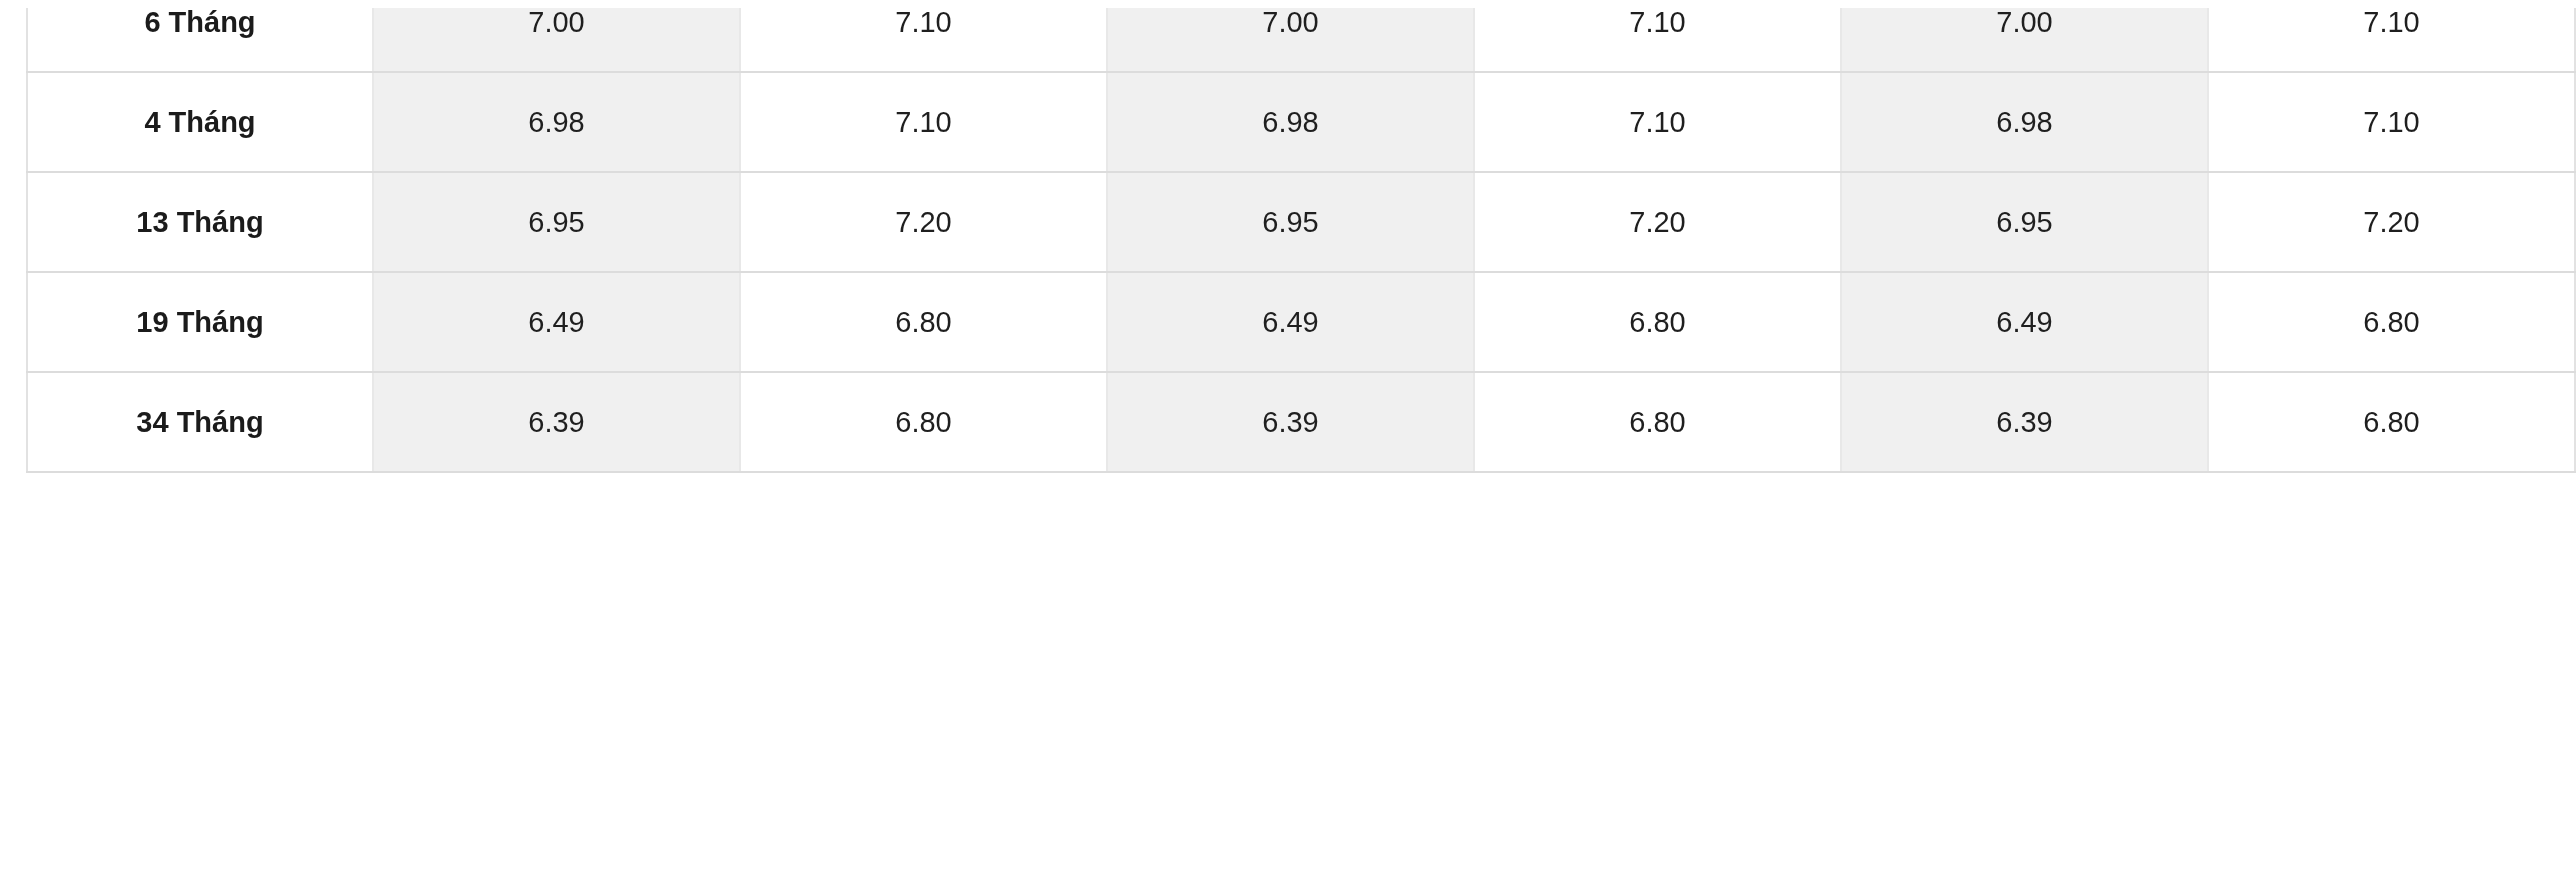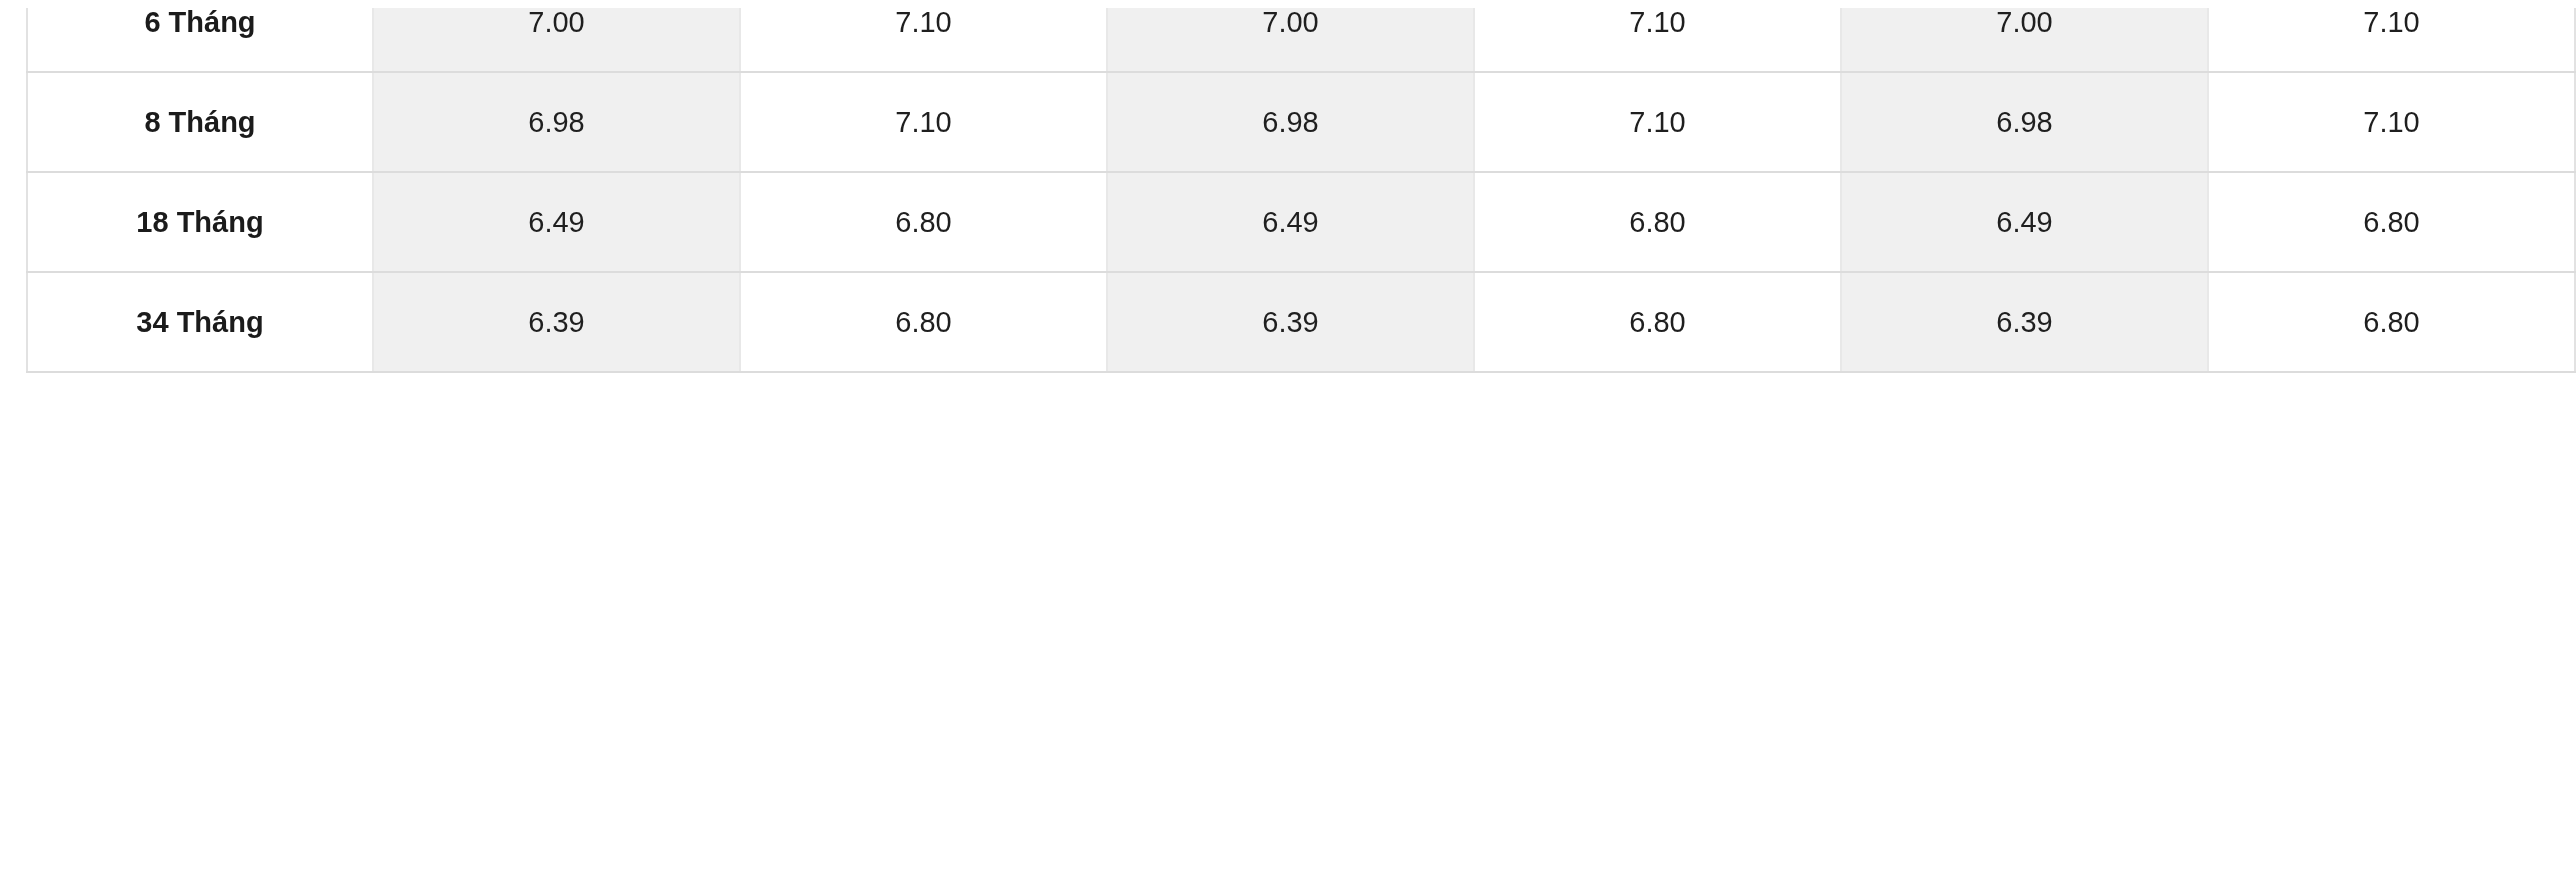--- a/index.html
+++ b/index.html
@@ -82,30 +82,39 @@
         <tr>
           <td class="col-term cell-plain">6 Tháng</td>
           <td class="col-data cell-shaded">7.00</td>
           <td class="col-data cell-plain">7.10</td>
           <td class="col-data cell-shaded">7.00</td>
           <td class="col-data cell-plain">7.10</td>
           <td class="col-data cell-shaded">7.00</td>
           <td class="col-data cell-plain">7.10</td>
         </tr>
         <tr>
-          <td class="col-term cell-plain">8 Tháng</td>
+          <td class="col-term cell-plain">4 Tháng</td>
           <td class="col-data cell-shaded">6.98</td>
           <td class="col-data cell-plain">7.10</td>
           <td class="col-data cell-shaded">6.98</td>
           <td class="col-data cell-plain">7.10</td>
           <td class="col-data cell-shaded">6.98</td>
           <td class="col-data cell-plain">7.10</td>
         </tr>
         <tr>
-          <td class="col-term cell-plain">18 Tháng</td>
+          <td class="col-term cell-plain">13 Tháng</td>
+          <td class="col-data cell-shaded">6.95</td>
+          <td class="col-data cell-plain">7.20</td>
+          <td class="col-data cell-shaded">6.95</td>
+          <td class="col-data cell-plain">7.20</td>
+          <td class="col-data cell-shaded">6.95</td>
+          <td class="col-data cell-plain">7.20</td>
+        </tr>
+        <tr>
+          <td class="col-term cell-plain">19 Tháng</td>
           <td class="col-data cell-shaded">6.49</td>
           <td class="col-data cell-plain">6.80</td>
           <td class="col-data cell-shaded">6.49</td>
           <td class="col-data cell-plain">6.80</td>
           <td class="col-data cell-shaded">6.49</td>
           <td class="col-data cell-plain">6.80</td>
         </tr>
         <tr>
           <td class="col-term cell-plain">34 Tháng</td>
           <td class="col-data cell-shaded">6.39</td>

